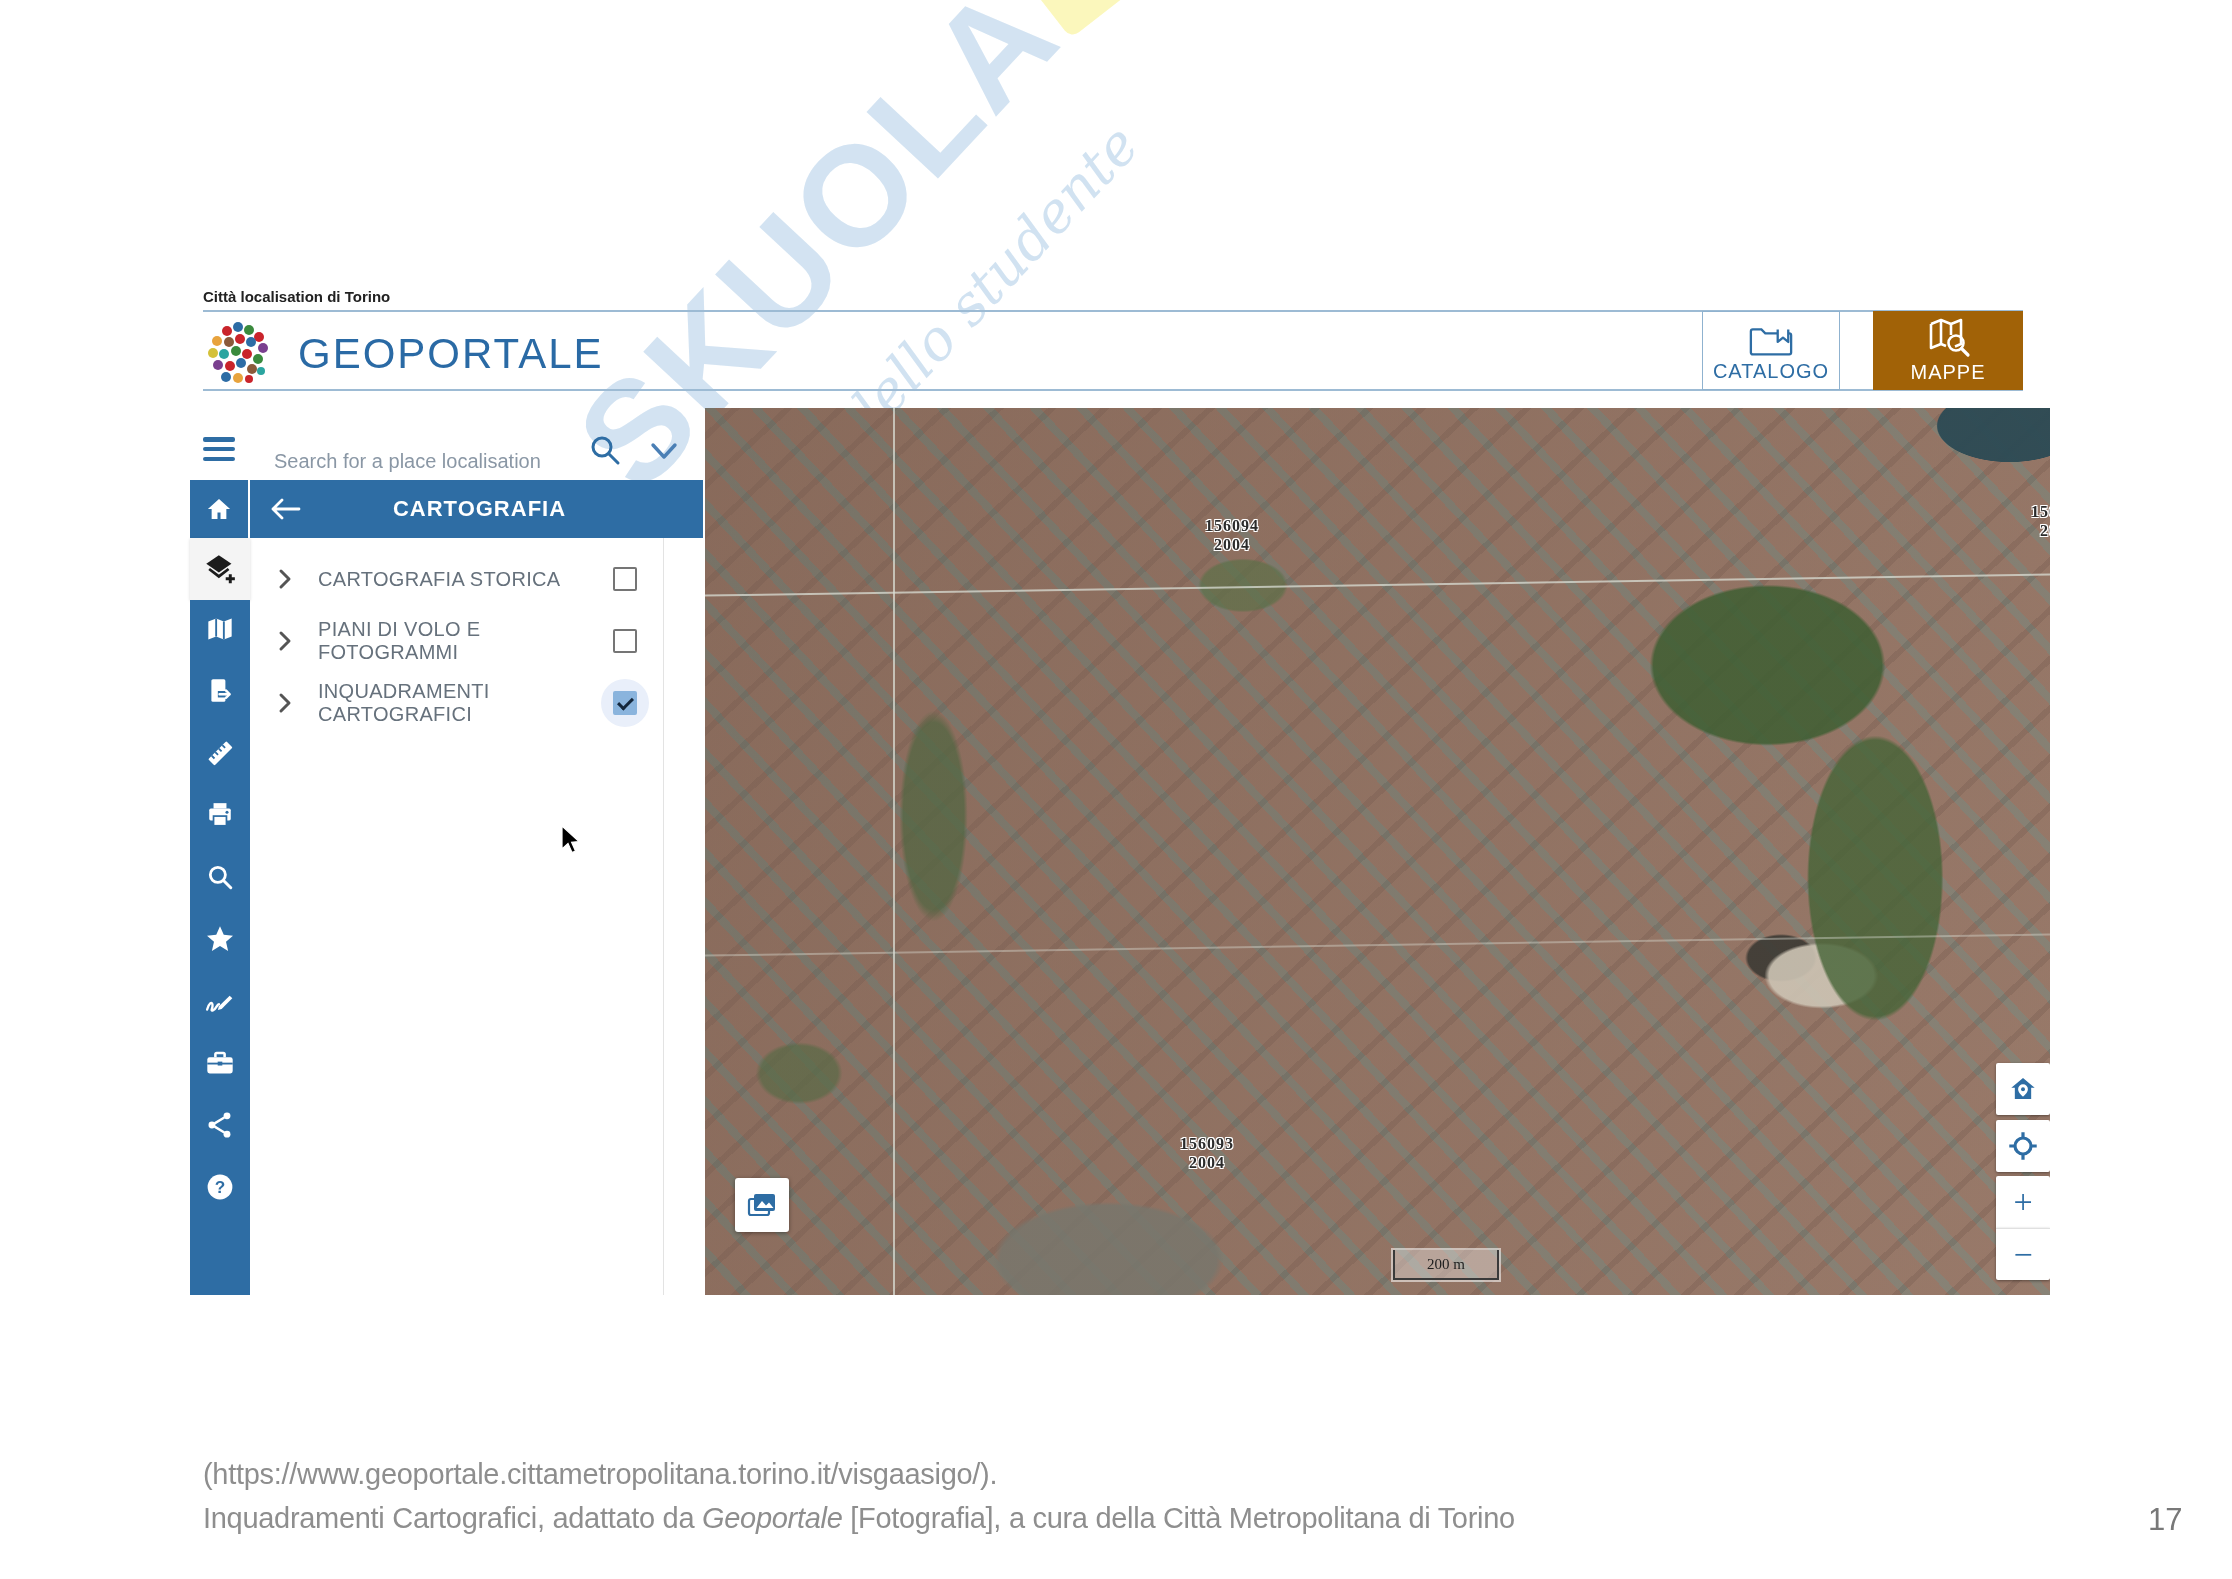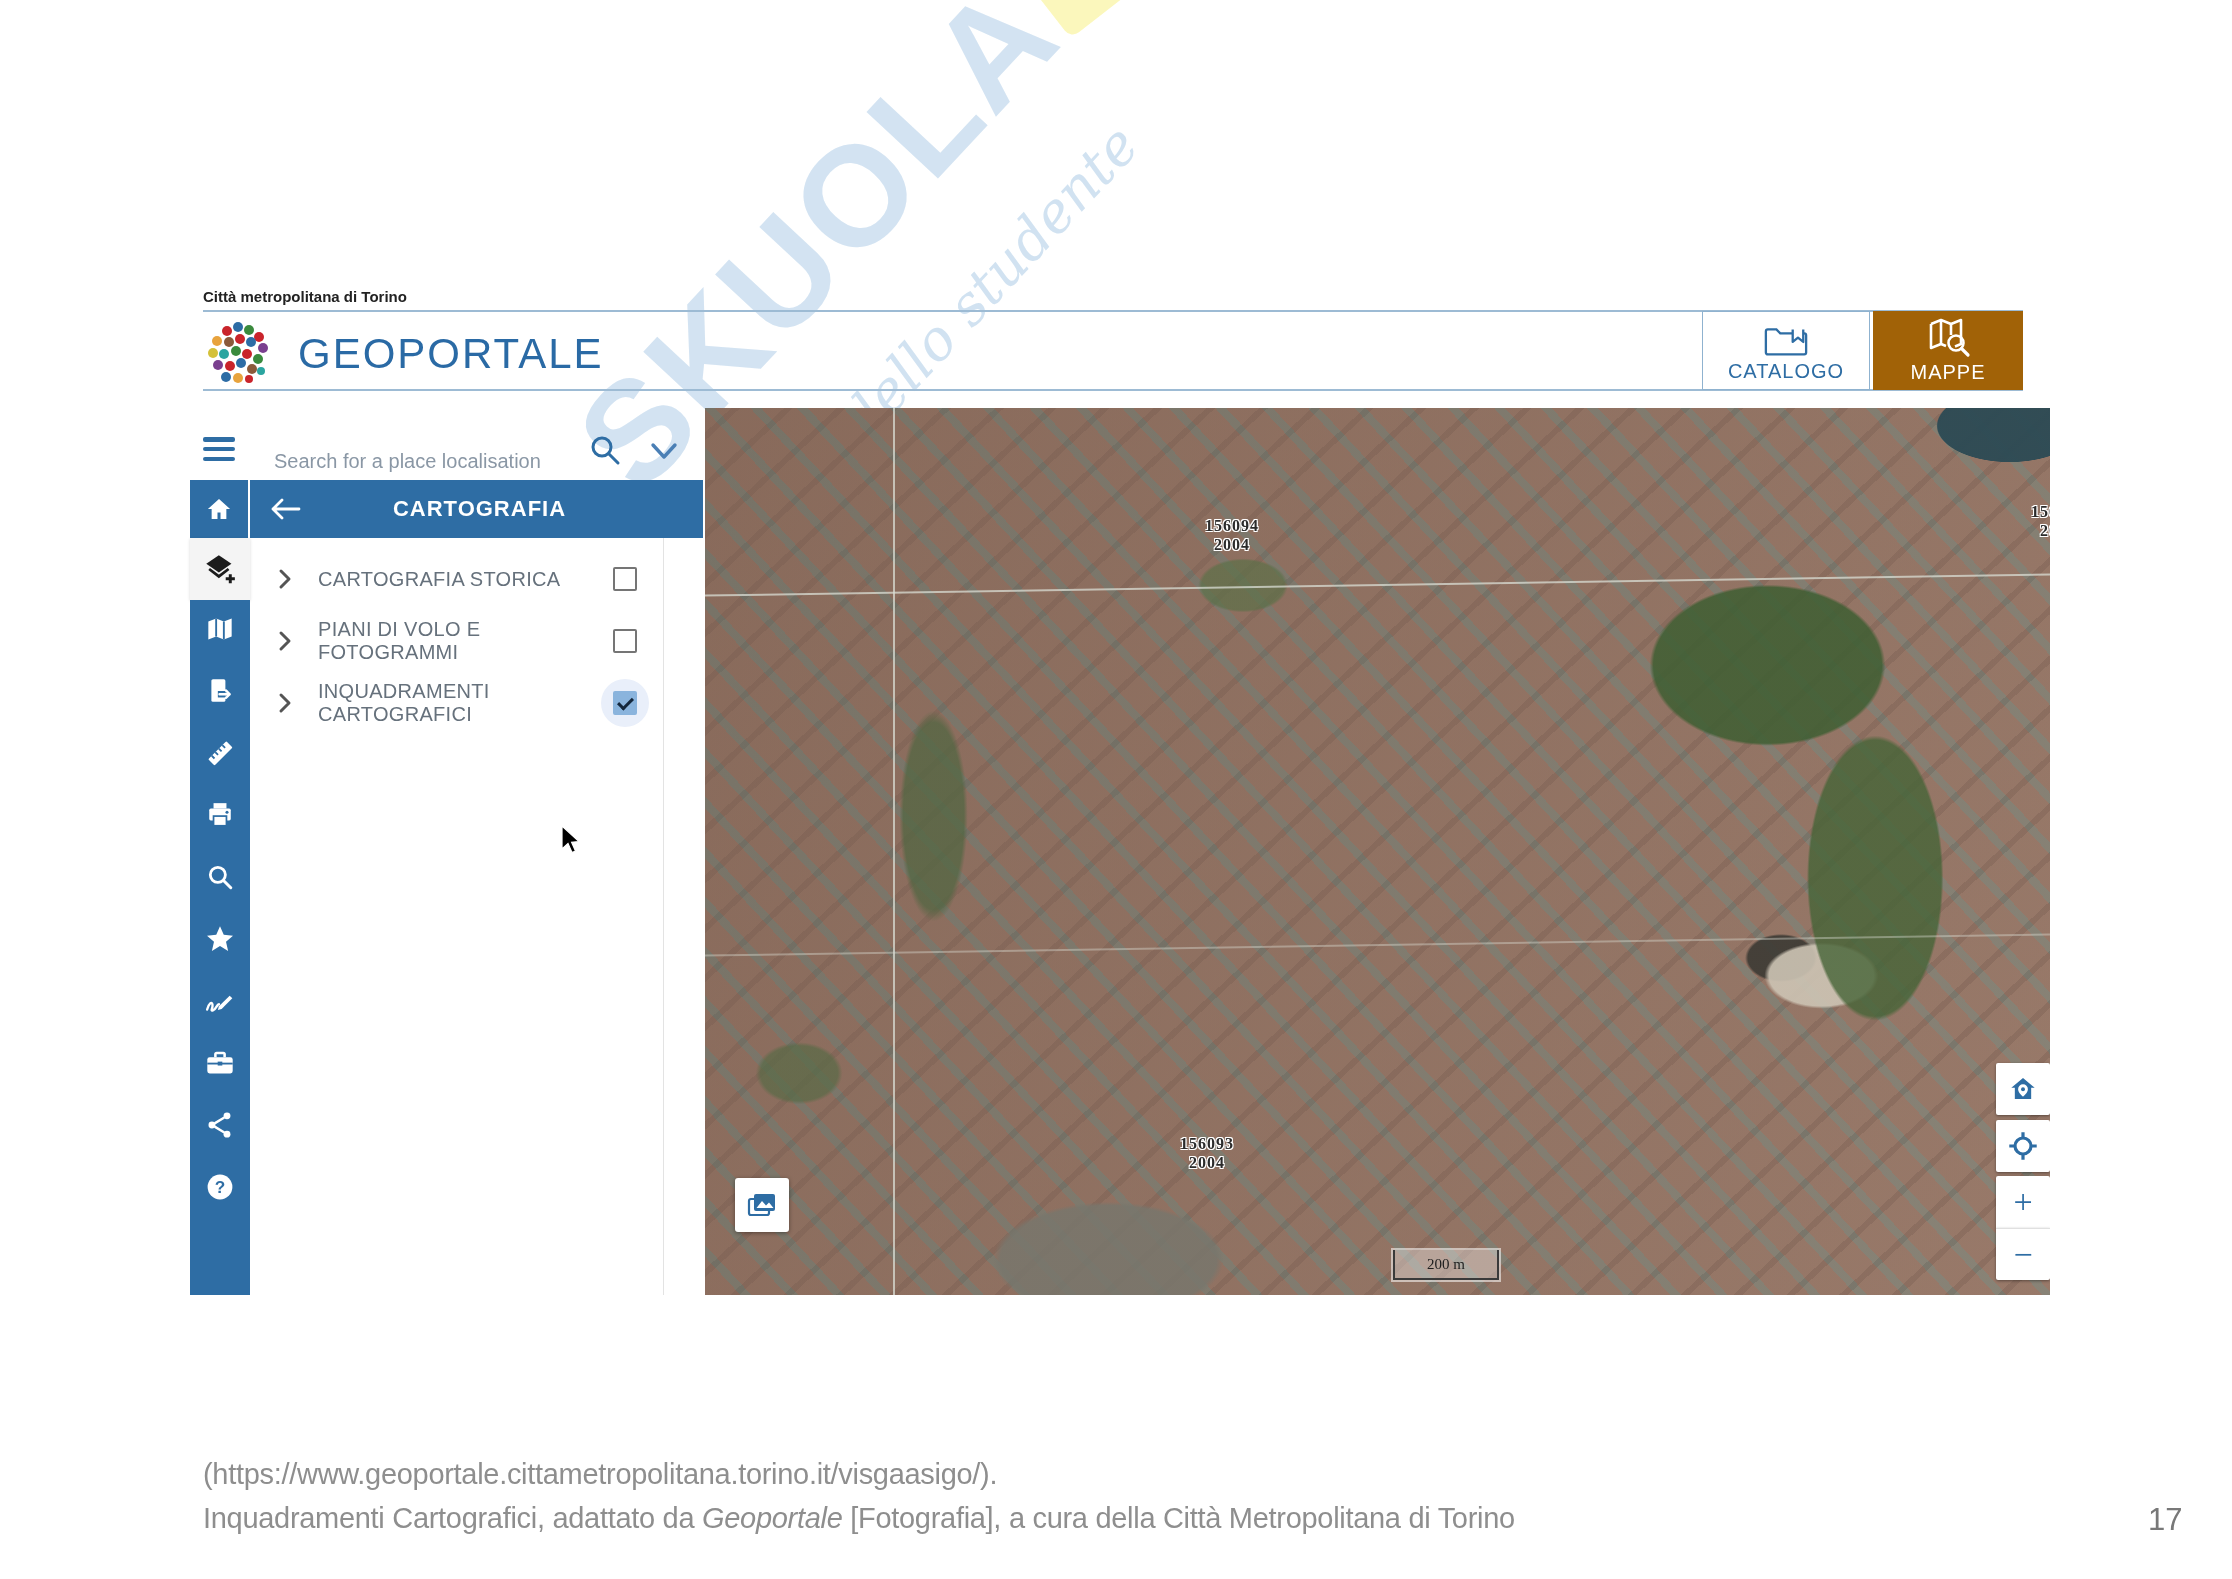--- a/index.html
+++ b/index.html
@@ -21,21 +21,21 @@
 
   
   .supertitle { position:absolute; left:203px; top:288px; font-size:15px; font-weight:bold; color:#222; z-index:3; }
   .hr { position:absolute; left:203px; width:1820px; height:2px; background:#9dbbd4; z-index:3; }
   .top-hr { top:310px; } .bottom-hr { top:389px; }
   .logo { position:absolute; left:205px; top:317px; width:72px; height:72px; z-index:3; }
   .app-title { position:absolute; left:298px; top:330px; font-size:42px; color:#2a6aa5;
                letter-spacing:2px; font-weight:500; z-index:3; }
   .hbtn { position:absolute; top:311px; height:79px; display:flex; flex-direction:column;
           align-items:center; justify-content:flex-end; padding-bottom:6px; z-index:3; cursor:pointer; }
-  .catalogo { left:1702px; width:168px; background:#fff; border:1px solid #8fb2cf; }
+  .catalogo { left:1702px; width:138px; background:#fff; border:1px solid #8fb2cf; }
   .catalogo .hbtn-label { color:#2e6da4; }
   .mappe { left:1873px; width:150px; background:#a16207; }
   .mappe .hbtn-label { color:#fff; }
   .hbtn-label { font-size:20px; letter-spacing:1px; margin-top:2px; }
 
   
   .searchrow { position:absolute; left:190px; top:425px; width:515px; height:50px; z-index:3; }
   .hamburger { position:absolute; left:13px; top:12px; width:32px; height:24px; display:flex;
                flex-direction:column; justify-content:space-between; cursor:pointer; }
   .hamburger span { display:block; height:4.5px; background:#2e6da4; border-radius:2px; }
@@ -129,21 +129,21 @@
 </head>
 <body>
 
 <div class="page">
 
   <div class="watermark">
     <div class="wm-main"><span>SKUOLA</span><span class="wm-net">.net</span></div>
     <div class="wm-tag">amico dello studente</div>
   </div>
 
-  <div class="supertitle">Città metropolitana di Torino</div>
+  <div class="supertitle">Città localisation di Torino</div>
   <div class="hr top-hr"></div>
   <div class="hr bottom-hr"></div>
 
   <svg class="logo" viewBox="0 0 72 72">
     <g>
       <circle cx="36" cy="36" r="35" fill="#fff"></circle>
       <g>
         <circle cx="22" cy="14" r="5" fill="#c9242b"></circle>
           <circle cx="33" cy="10" r="5" fill="#2d6ca5"></circle>
         <circle cx="44" cy="13" r="5" fill="#3a8a3d"></circle>

